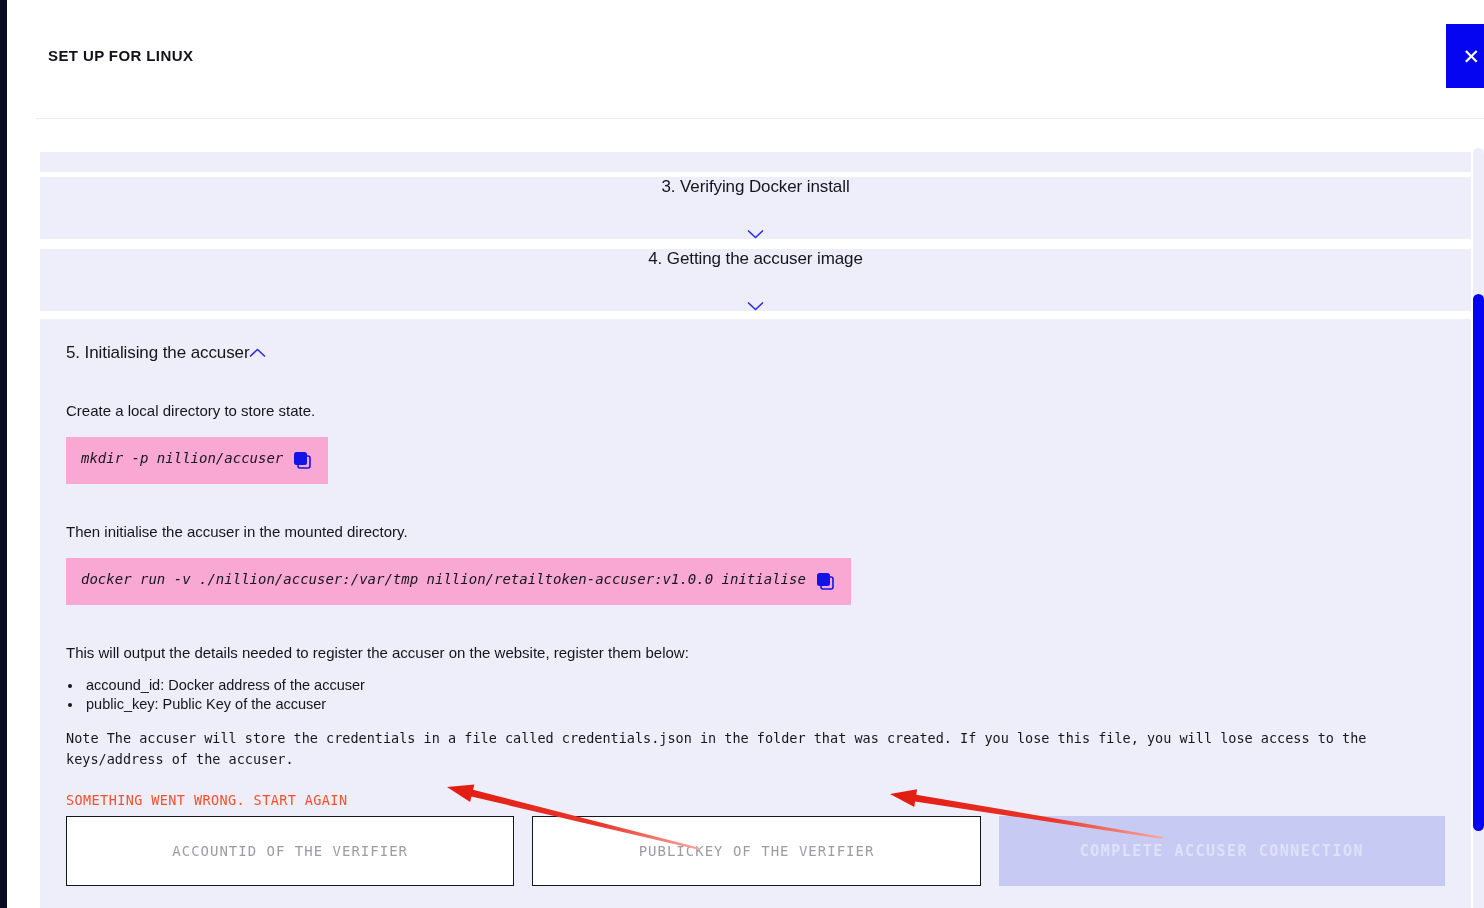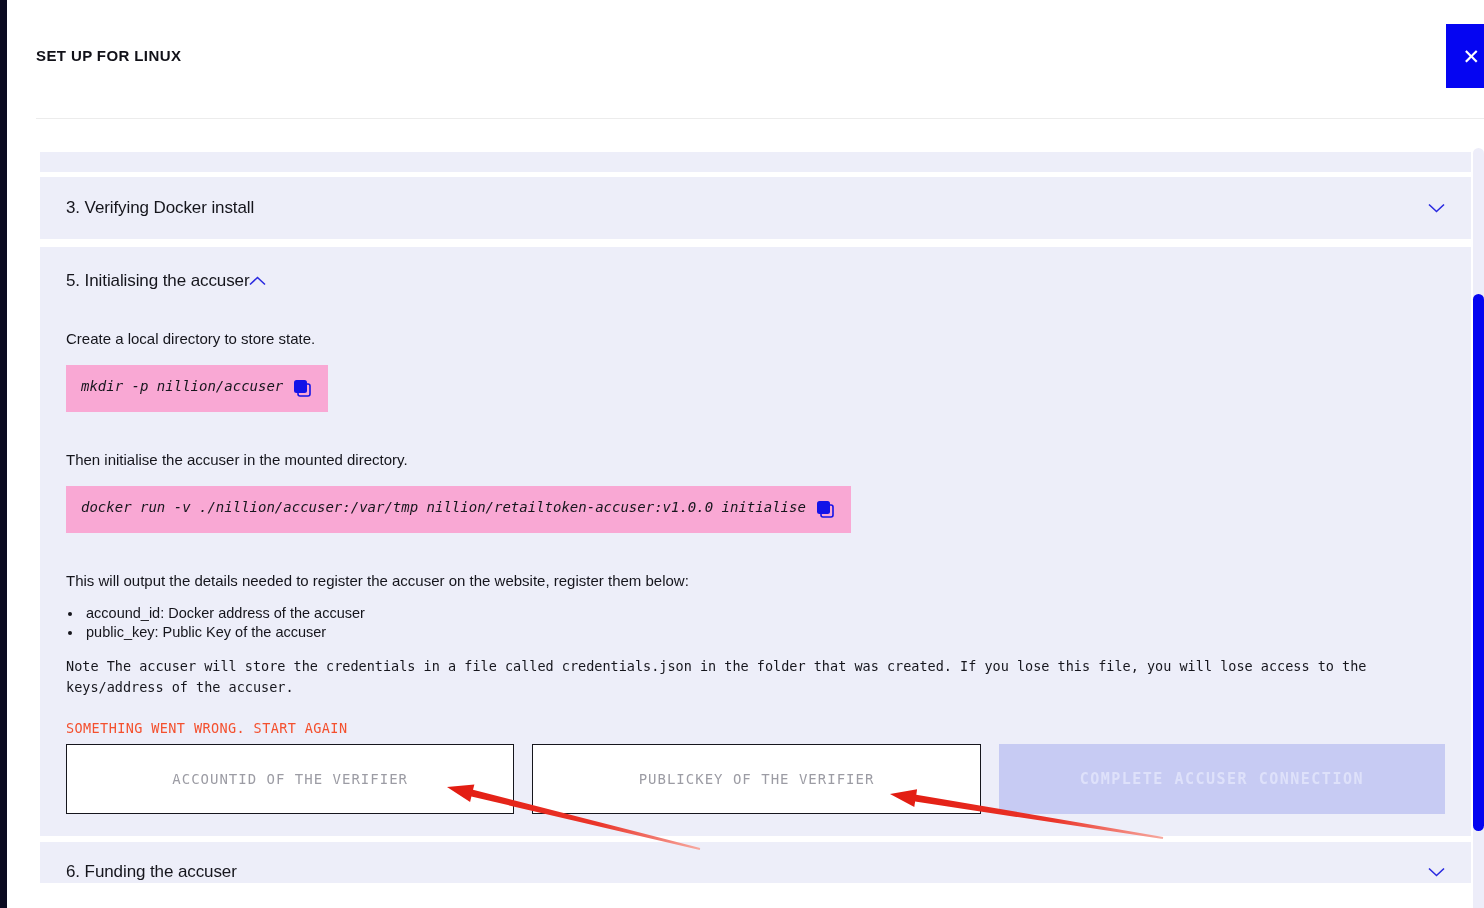--- a/index.html
+++ b/index.html
@@ -8,21 +8,21 @@
     position:relative;
     background:#ffffff;
     font-family:"Liberation Sans", sans-serif;
     color:#16161d;
   }
   .left-strip {
     position:absolute; left:0; top:0; width:7px; height:908px;
     background:#0a0a20;
   }
   
-  .modal-header { position:absolute; left:36px; top:47px; }
+  .modal-header { position:absolute; left:48px; top:47px; }
   .modal-title {
     font-size:15px; font-weight:bold; letter-spacing:.4px; color:#111118;
   }
   .close-btn {
     position:absolute; left:1446px; top:24px; width:38px; height:64px;
     background:#0505f2; border:none; cursor:pointer;
     display:flex; align-items:center; justify-content:flex-end;
     padding-right:4px;
   }
   .close-btn .x {
@@ -36,21 +36,21 @@
   .scroll-track {
     position:absolute; left:1473px; top:148px; width:11px; height:760px;
     background:#ededf9; border-radius:6px 6px 0 0;
   }
   .scroll-thumb {
     position:absolute; left:0; top:146px; width:11px; height:537px;
     background:#0505f0; border-radius:6px;
   }
   
   .content { position:absolute; left:40px; top:152px; width:1431px; }
-  .panel { background:#edeef9; width:1431px; }
+  .panel { background:#edeef9; width:1431px;flex-direction:column; }
   .panel-partial { height:20px; margin-bottom:5px; }
   .row {
     height:62px; margin-top:10px;
     display:flex; align-items:center; justify-content:space-between;
     padding:0 26px; cursor:pointer;
   }
   .row:first-of-type { margin-top:0; }
   .row h2, .expanded h2 {
     font-size:17px; font-weight:500; letter-spacing:-.1px; color:#15151c;
   }
@@ -125,20 +125,26 @@
 
   <div class="panel panel-partial"></div>
 
   <section class="panel row">
     <h2>3. Verifying Docker install</h2>
     <svg class="chev" viewBox="0 0 17 10">
       <polyline points="1,1.5 8.5,8.5 16,1.5"></polyline>
     </svg>
   </section>
 
+  <section class="panel row">
+    <h2>4. Getting the accuser image</h2>
+    <svg class="chev" viewBox="0 0 17 10">
+      <polyline points="1,1.5 8.5,8.5 16,1.5"></polyline>
+    </svg>
+  </section>
 
   <section class="panel expanded">
     <div class="head">
       <h2>5. Initialising the accuser</h2>
       <svg class="chev" viewBox="0 0 17 10">
         <polyline points="1,8.5 8.5,1.5 16,8.5"></polyline>
       </svg>
     </div>
 
     <p class="body-text">Create a local directory to store state.</p>

